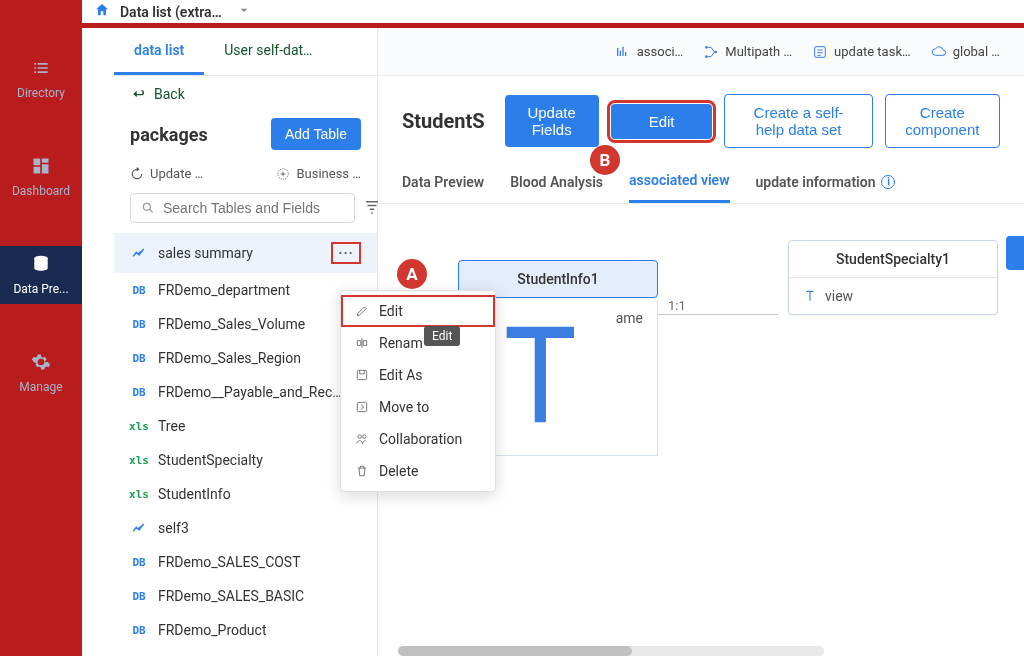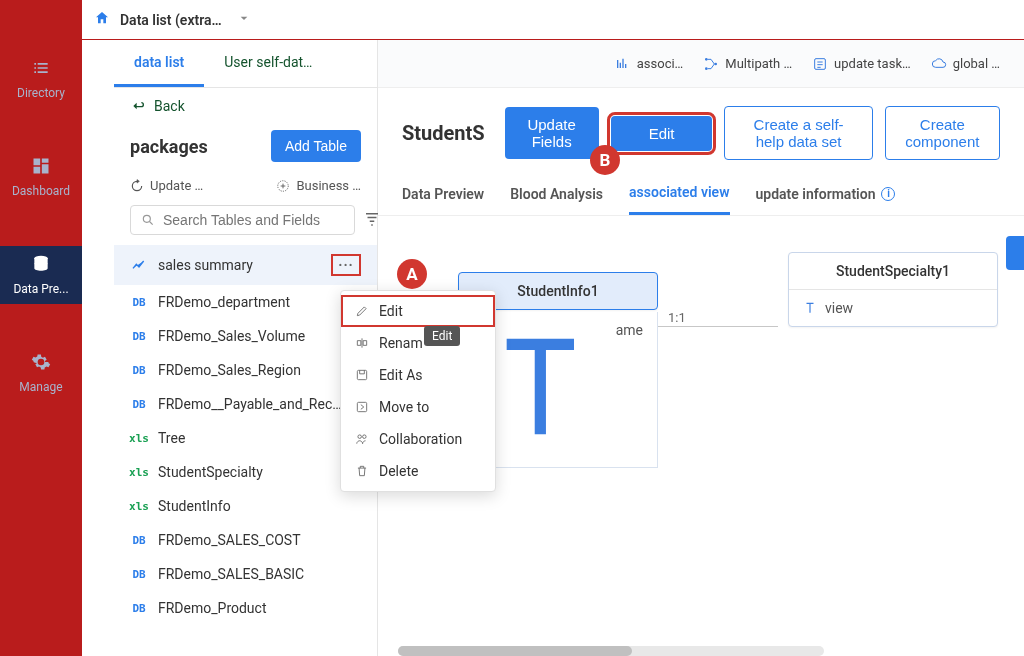--- a/index.html
+++ b/index.html
@@ -7,21 +7,21 @@
 .app { display: flex; width: 1024px; height: 656px; }
 
 
 .nav-rail { width: 82px; background: #b91c1c; display: flex; flex-direction: column; align-items: center; padding-top: 50px; gap: 40px; }
 .nav-item { display: flex; flex-direction: column; align-items: center; gap: 8px; color: #a8b3cc; font-size: 12px; cursor: pointer; width: 100%; padding: 8px 0; }
 .nav-item.active { color: #fff; background: #1a2b52; }
 .nav-item svg { width: 20px; height: 20px; fill: currentColor; }
 
 
 .right-side { flex: 1; display: flex; flex-direction: column; background: #fff; }
-.top-bar { height: 40px; border-bottom: 1px solid #b91c1c; display: flex; align-items: center; padding: 0 12px; gap: 10px; background: #fff; }
+.top-bar { height: 28px; border-bottom: 5px solid #b91c1c; display: flex; align-items: center; padding: 0 12px; gap: 10px; background: #fff; }
 .top-bar .home-icon { color: #2c7eea; }
 .top-bar .title { font-weight: 600; color: #333; font-size: 14px; }
 .top-bar svg { width: 16px; height: 16px; fill: currentColor; }
 .top-bar .chev { color: #888; margin-left: 4px; }
 
 
 .body-row { flex: 1; display: flex; overflow: hidden; }
 .side-panel { width: 296px; border-right: 1px solid #e5e5e5; display: flex; flex-direction: column; background: #fff; padding-left: 32px; }
 .tab-row { display: flex; border-bottom: 1px solid #e5e5e5; }
 .tab { padding: 14px 20px; cursor: pointer; color: #14532d; font-size: 14px; white-space: nowrap; overflow: hidden; text-overflow: ellipsis; max-width: 160px;}
@@ -229,20 +229,28 @@
               <span class="nm">StudentSpecialty</span>
             </div>
             <div class="tl-item">
               <span class="ic xls">
                 <span style="font-family:monospace">xls</span>
               </span>
               <span class="nm">StudentInfo</span>
             </div>
             <div class="tl-item">
               <span class="ic ">
+                <svg viewBox="0 0 24 24" fill="none" stroke="#2c7eea" stroke-width="2">
+                  <path d="M3 17l5-6 4 4 7-9"></path>
+                </svg>
+              </span>
+              <span class="nm">self3</span>
+            </div>
+            <div class="tl-item">
+              <span class="ic ">
                 <span style="font-family:monospace">DB</span>
               </span>
               <span class="nm">FRDemo_SALES_COST</span>
             </div>
             <div class="tl-item">
               <span class="ic ">
                 <span style="font-family:monospace">DB</span>
               </span>
               <span class="nm">FRDemo_SALES_BASIC</span>
             </div>

